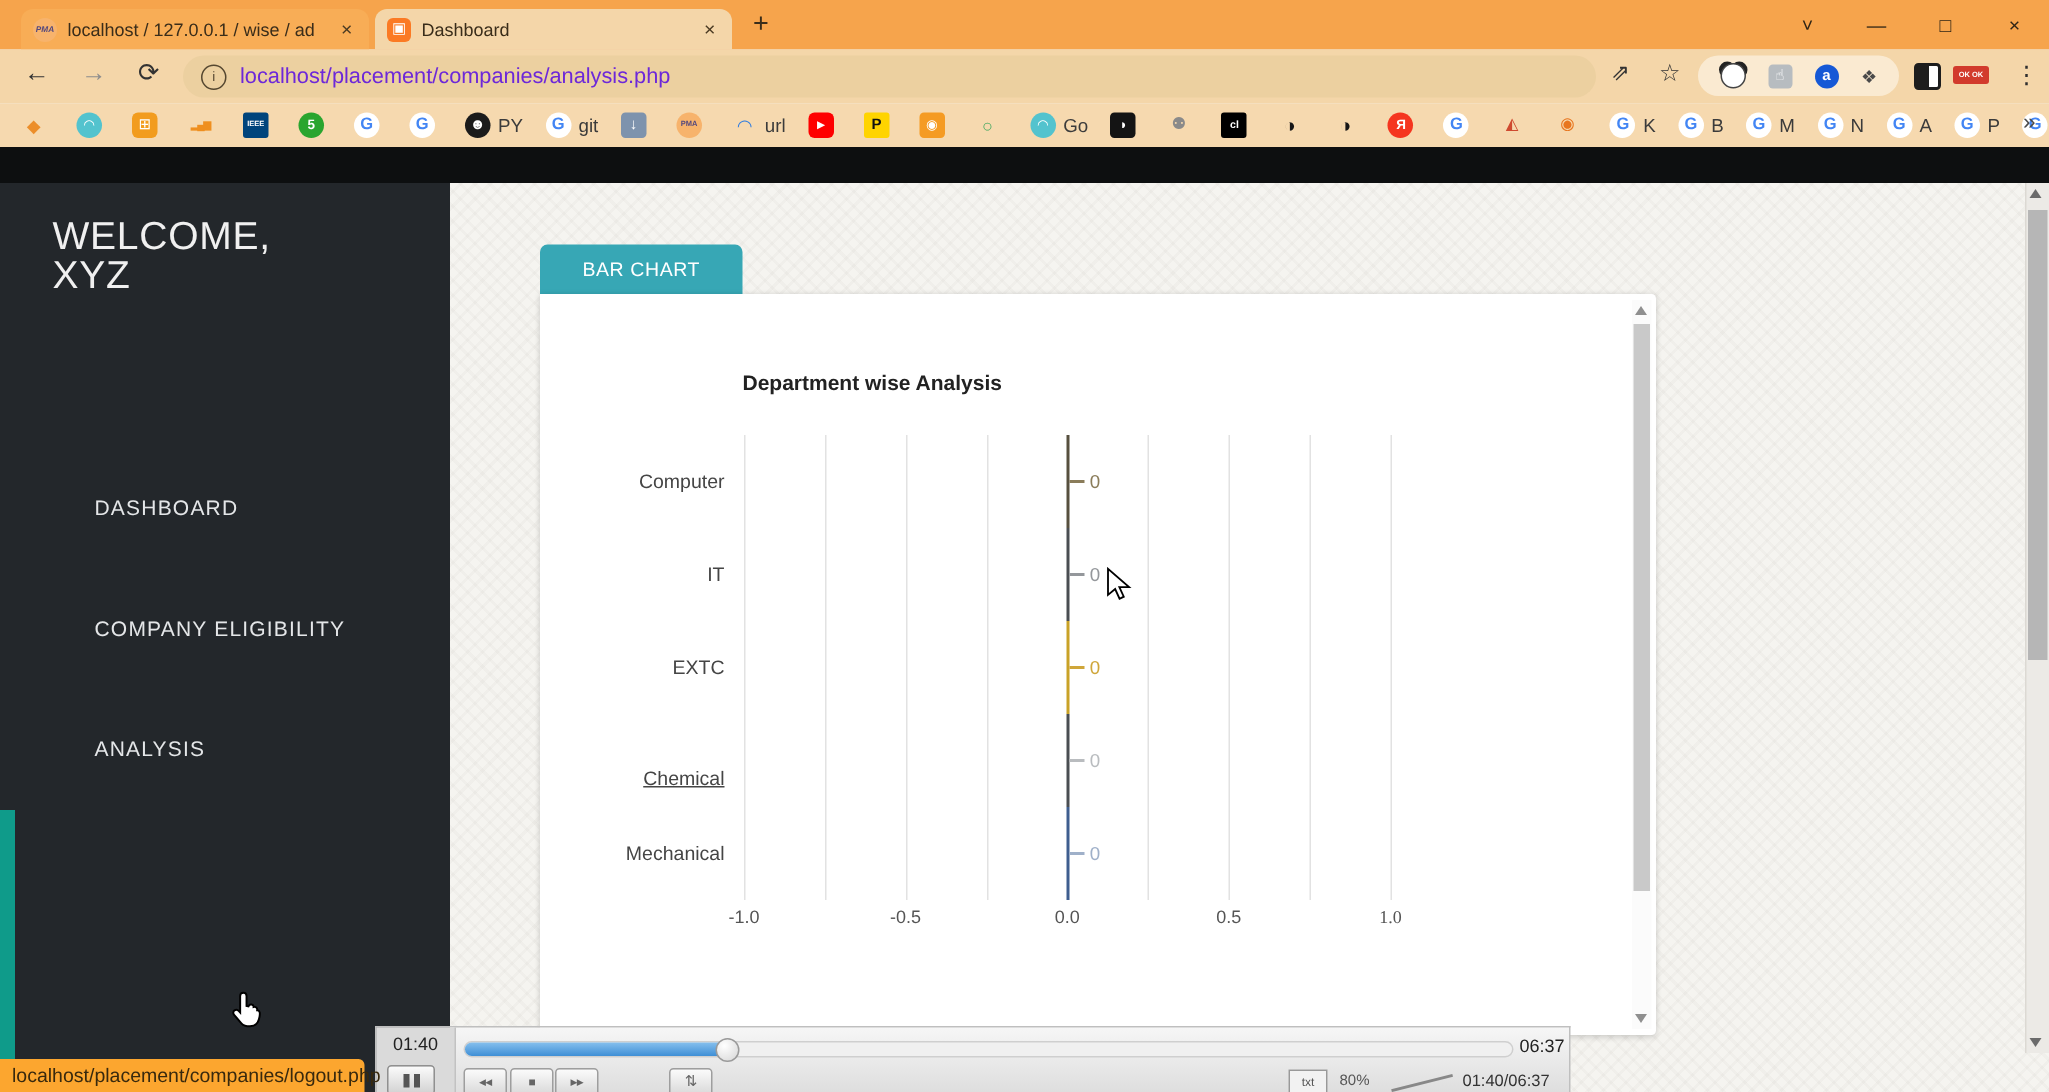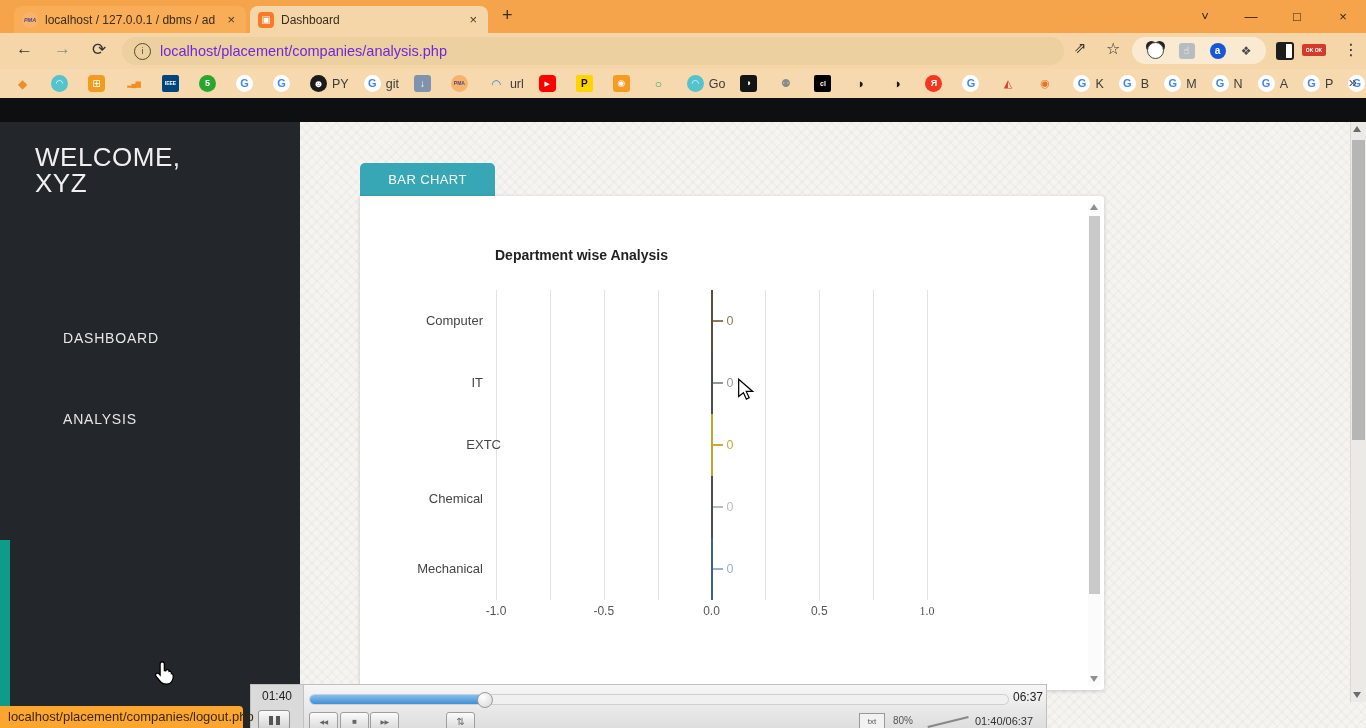--- a/index.html
+++ b/index.html
@@ -103,21 +103,21 @@
   .p-pen i{display:block;width:42px;height:1.5px;background:#888;transform:rotate(-14deg);margin-top:10px}
   .p-timedisp{position:absolute;left:724px;top:30px;font-size:11px;color:#333;white-space:nowrap}
   .cursor{position:absolute;z-index:100;pointer-events:none}
 </style>
 </head>
 <body>
 
 <div class="tabstrip">
   <div class="tab t1">
     <span class="favicon fav-pma">PMA</span>
-    <span class="tab-title">localhost / 127.0.0.1 / dbms / ad</span>
+    <span class="tab-title">localhost / 127.0.0.1 / wise / ad</span>
     <span class="tab-close">×</span>
   </div>
   <div class="tab t2">
     <span class="favicon fav-xampp">▣</span>
     <span class="tab-title">Dashboard</span>
     <span class="tab-close">×</span>
   </div>
   <span class="newtab">+</span>
   <div class="winctl">
     <span>˅</span>
@@ -293,20 +293,21 @@
 
 <div class="page">
   <div class="sidebar">
     <div class="welcome">
       <div>WELCOME,</div>
       <div>XYZ</div>
     </div>
     <ul class="nav">
 
     <li>DASHBOARD</li>
+        <li>COMPANY ELIGIBILITY</li>
         <li class="active">ANALYSIS</li>
       </ul>
     <div class="accent"></div>
   </div>
 
   <div class="content-tab">BAR CHART</div>
 
   <div class="card">
     <div class="chart-title">Department wise Analysis</div>
     <div style="position:absolute;inset:0">
@@ -320,25 +321,25 @@
         <div class="gridline" style="left: 567px; top: 94px; height: 310px;"></div>
         <div class="axis-seg" style="left: 350.5px; top: 94px; height: 62px; background: rgb(87, 80, 63);"></div>
         <div class="cat-label" style="top: 116px;">Computer</div>
         <div class="cat-tick" style="left: 352.5px; top: 124px; background: rgb(138, 124, 90);"></div>
         <div class="val-label" style="left: 366.5px; top: 116px; color: rgb(138, 124, 90);">0</div>
         <div class="axis-seg" style="left: 350.5px; top: 156px; height: 62px; background: rgb(74, 78, 82);"></div>
         <div class="cat-label" style="top: 178px;">IT</div>
         <div class="cat-tick" style="left: 352.5px; top: 186px; background: rgb(148, 151, 155);"></div>
         <div class="val-label" style="left: 366.5px; top: 178px; color: rgb(148, 151, 155);">0</div>
         <div class="axis-seg" style="left: 350.5px; top: 218px; height: 62px; background: rgb(201, 162, 39);"></div>
-        <div class="cat-label" style="top: 240px; padding-left: 18px;">EXTC</div>
+        <div class="cat-label" style="top: 240px;">EXTC</div>
         <div class="cat-tick" style="left: 352.5px; top: 248px; background: rgb(207, 166, 58);"></div>
         <div class="val-label" style="left: 366.5px; top: 240px; color: rgb(207, 166, 58);">0</div>
         <div class="axis-seg" style="left: 350.5px; top: 280px; height: 62px; background: rgb(74, 78, 82);"></div>
-        <div class="cat-label" style="top: 294px;">Chemical</div>
+        <div class="cat-label" style="top: 314px; text-decoration: underline;">Chemical</div>
         <div class="cat-tick" style="left: 352.5px; top: 310px; background: rgb(185, 188, 191);"></div>
         <div class="val-label" style="left: 366.5px; top: 302px; color: rgb(185, 188, 191);">0</div>
         <div class="axis-seg" style="left: 350.5px; top: 342px; height: 62px; background: rgb(63, 94, 143);"></div>
         <div class="cat-label" style="top: 364px;">Mechanical</div>
         <div class="cat-tick" style="left: 352.5px; top: 372px; background: rgb(159, 176, 201);"></div>
         <div class="val-label" style="left: 366.5px; top: 364px; color: rgb(159, 176, 201);">0</div>
         <div class="x-tick" style="left: 111px; top: 408px;">-1.0</div>
         <div class="x-tick" style="left: 218.75px; top: 408px;">-0.5</div>
         <div class="x-tick" style="left: 326.5px; top: 408px;">0.0</div>
         <div class="x-tick" style="left: 434.25px; top: 408px;">0.5</div>

